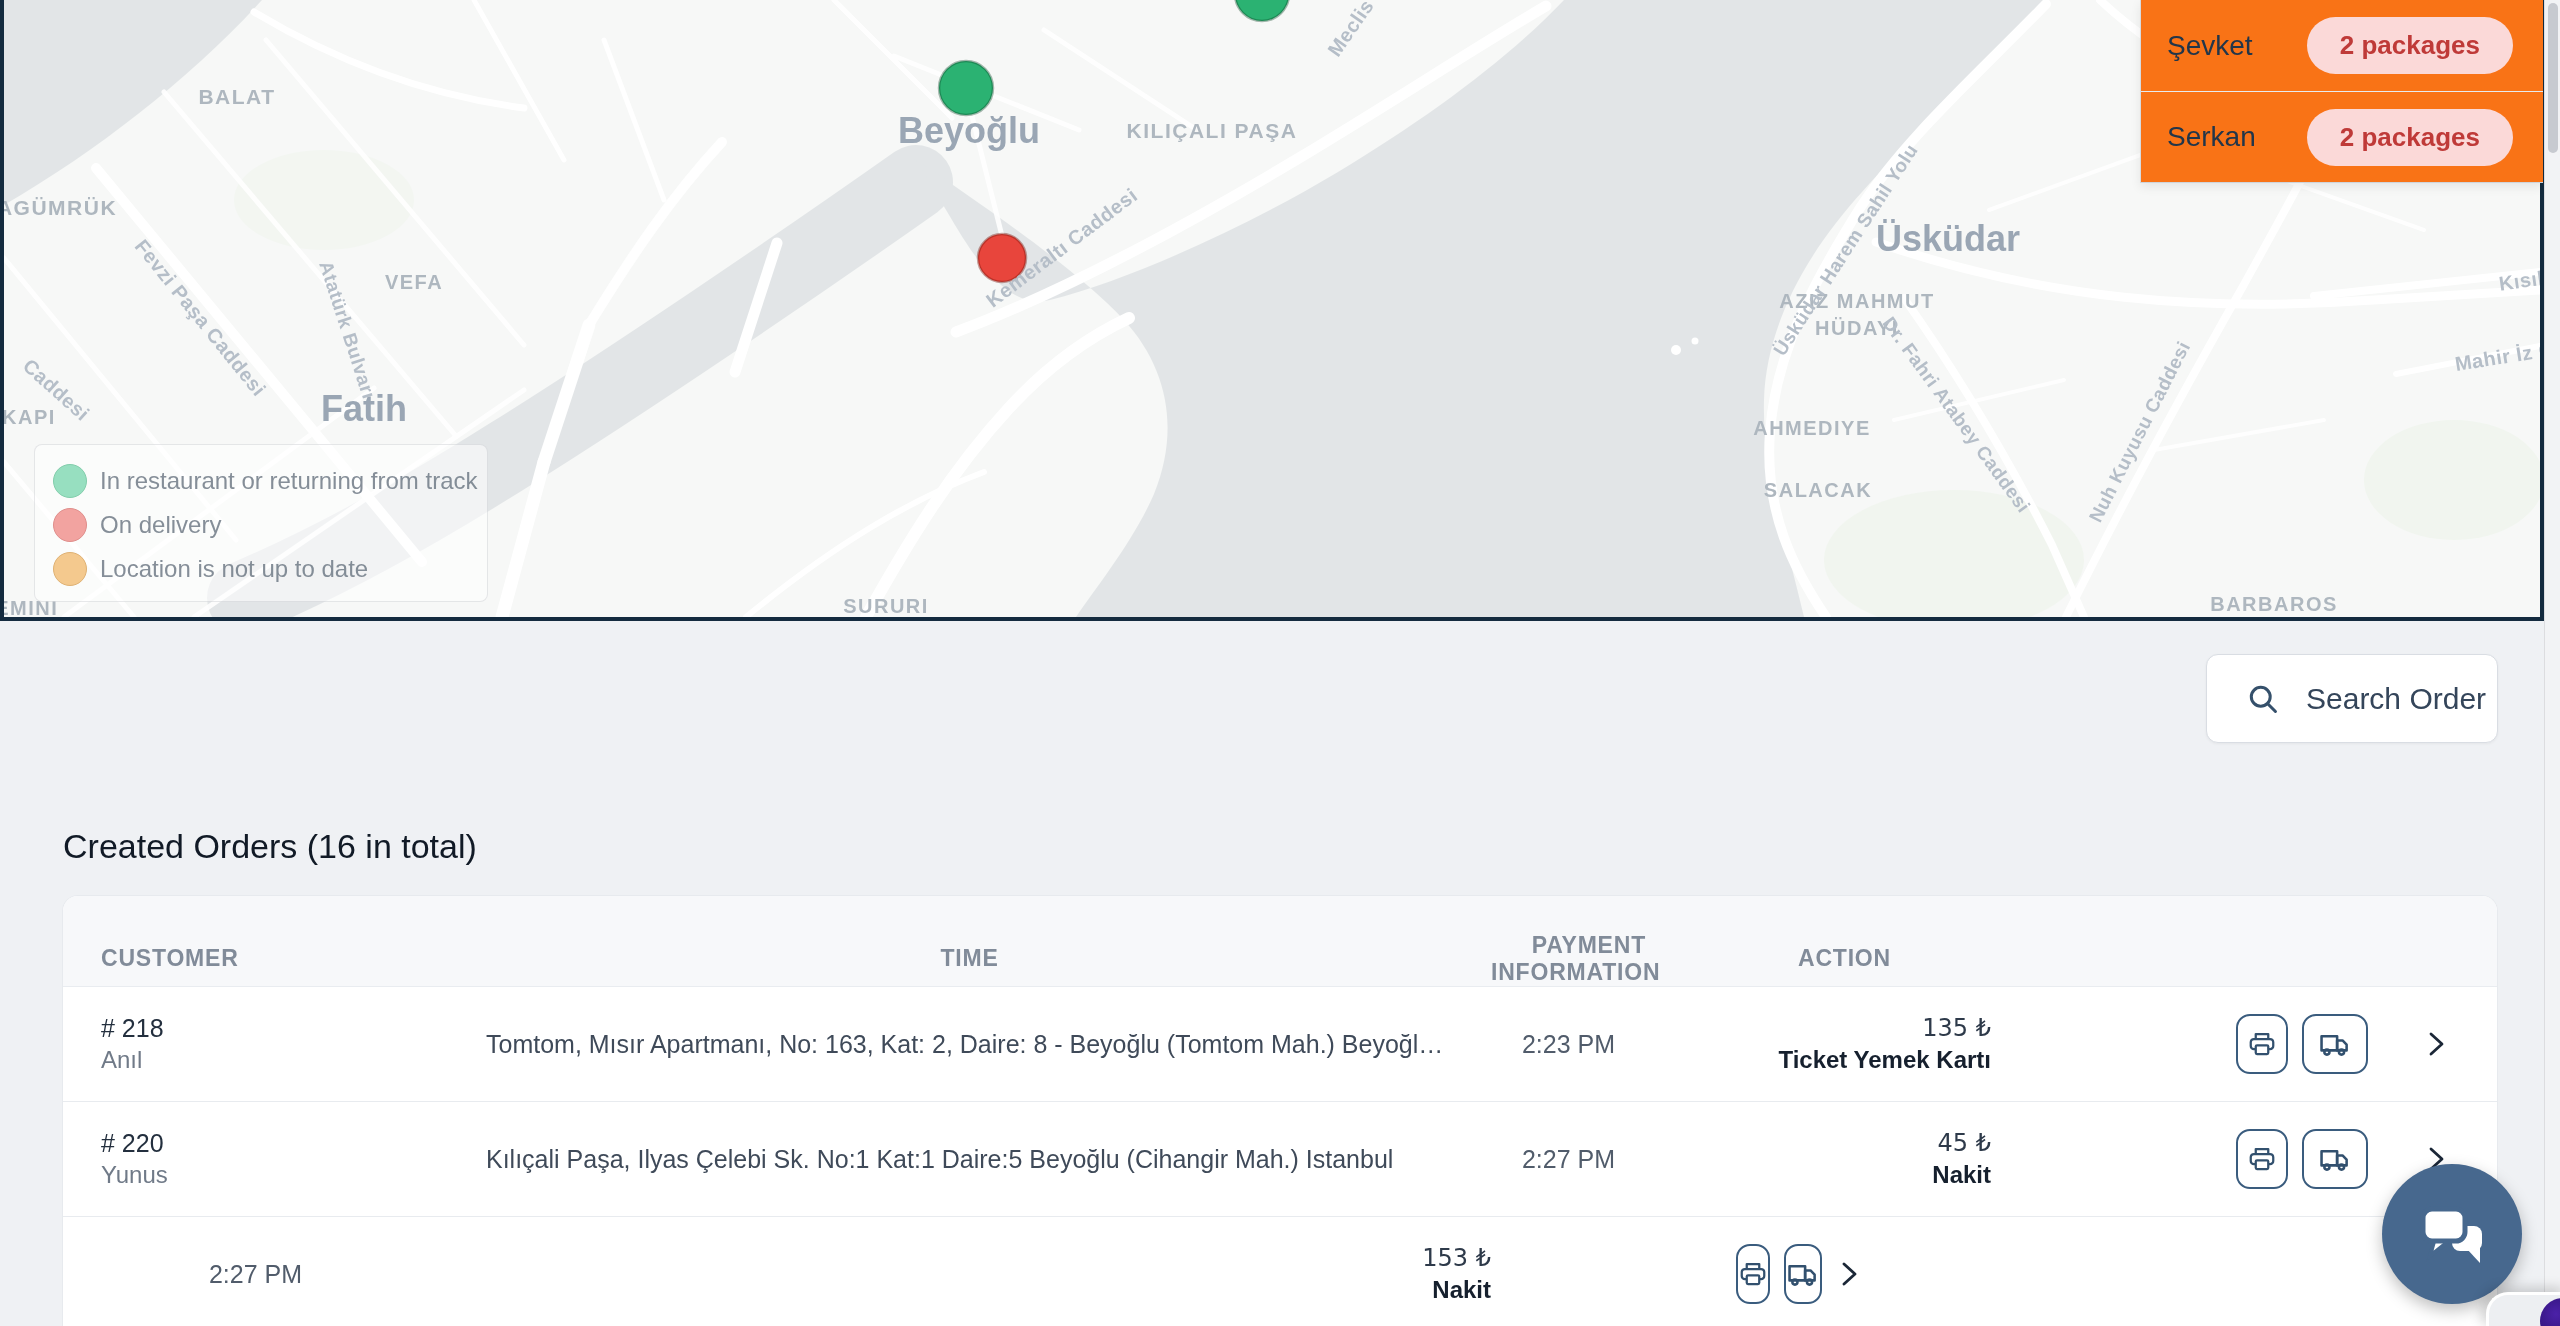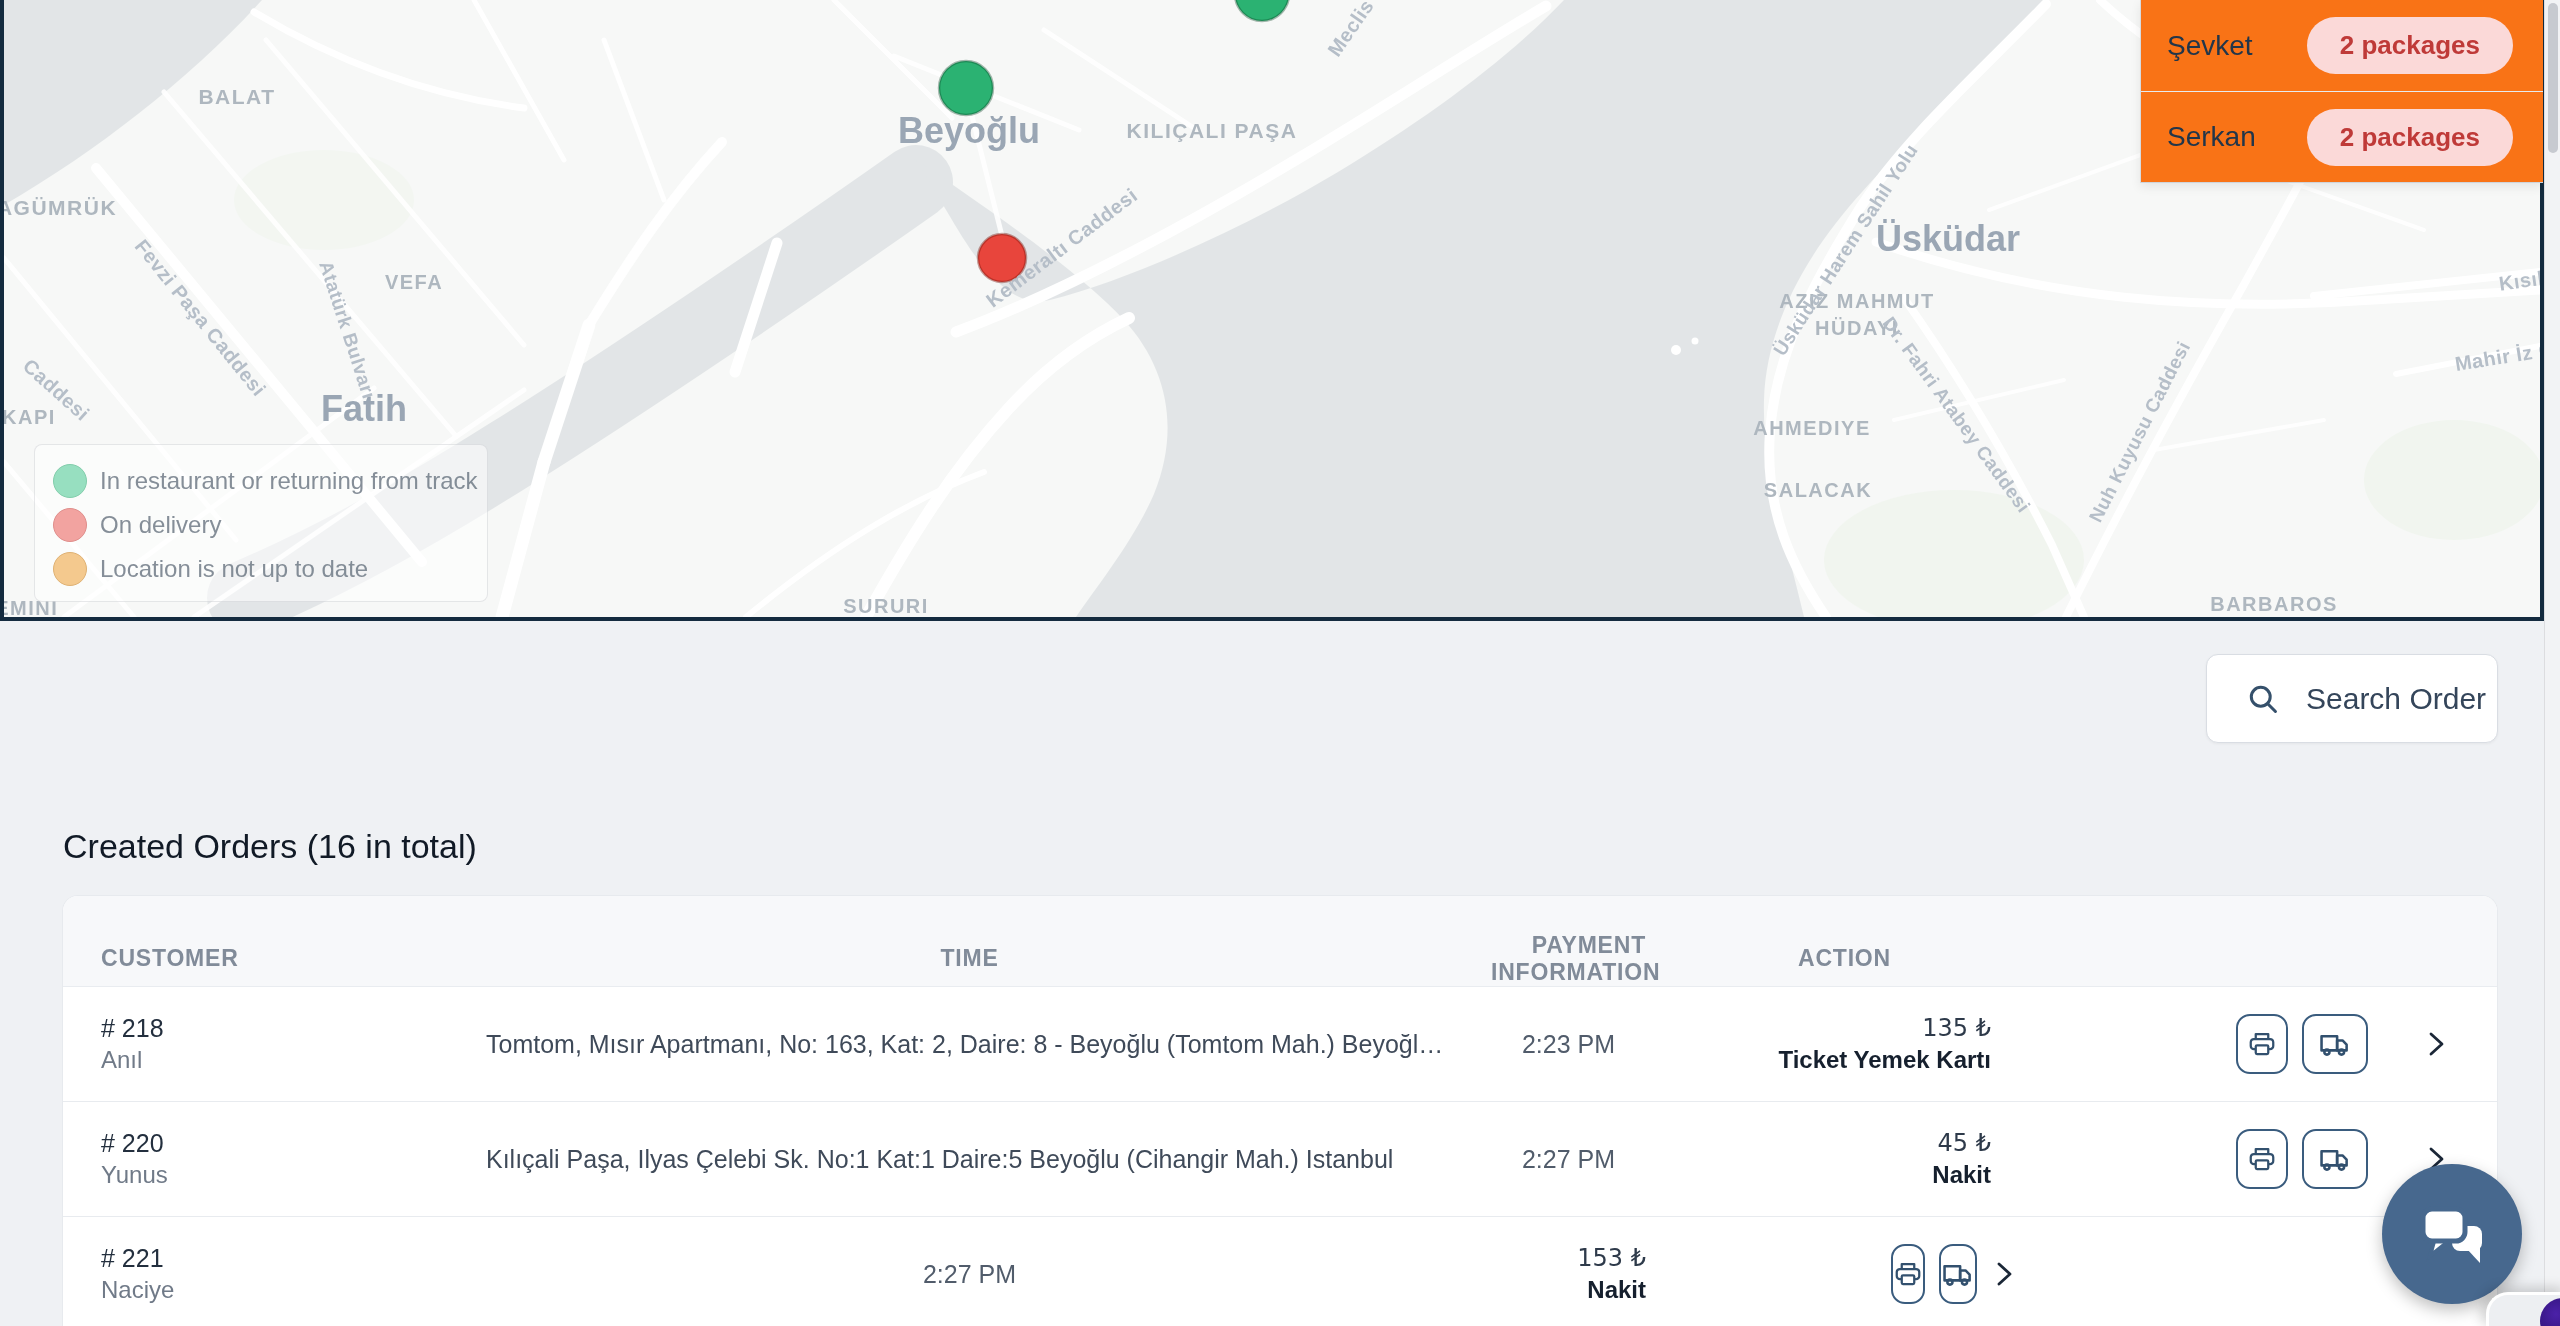--- a/index.html
+++ b/index.html
@@ -283,24 +283,20 @@
         </div>
         <div class="chev">
           <svg width="26" height="34" viewBox="0 0 26 34" fill="none" stroke="#1b2737" stroke-width="2.8" stroke-linecap="round" stroke-linejoin="round">
             <path d="M8 7 L19 17 L8 27"></path>
           </svg>
         </div>
       </div>
     </div>
 
     <div class="drow trow">
-      <div class="cell-cust">
-        <div class="ord-no"># 221</div>
-        <div class="ord-name">Naciye</div>
-      </div>
       <div class="cell-time">2:27 PM</div>
       <div class="cell-pay">
         <div class="amt">153 ₺</div>
         <div class="method">Nakit</div>
       </div>
       <div class="cell-act">
         <div class="icon-btn print">
           <svg width="30" height="30" viewBox="0 0 24 24" fill="none" stroke="#32506e" stroke-width="1.8" stroke-linejoin="round">
             <path d="M7 8V4h10v4"></path>
               <path d="M7 16H5.5A2.5 2.5 0 0 1 3 13.5v-3A2.5 2.5 0 0 1 5.5 8h13A2.5 2.5 0 0 1 21 10.5v3A2.5 2.5 0 0 1 18.5 16H17"></path>

